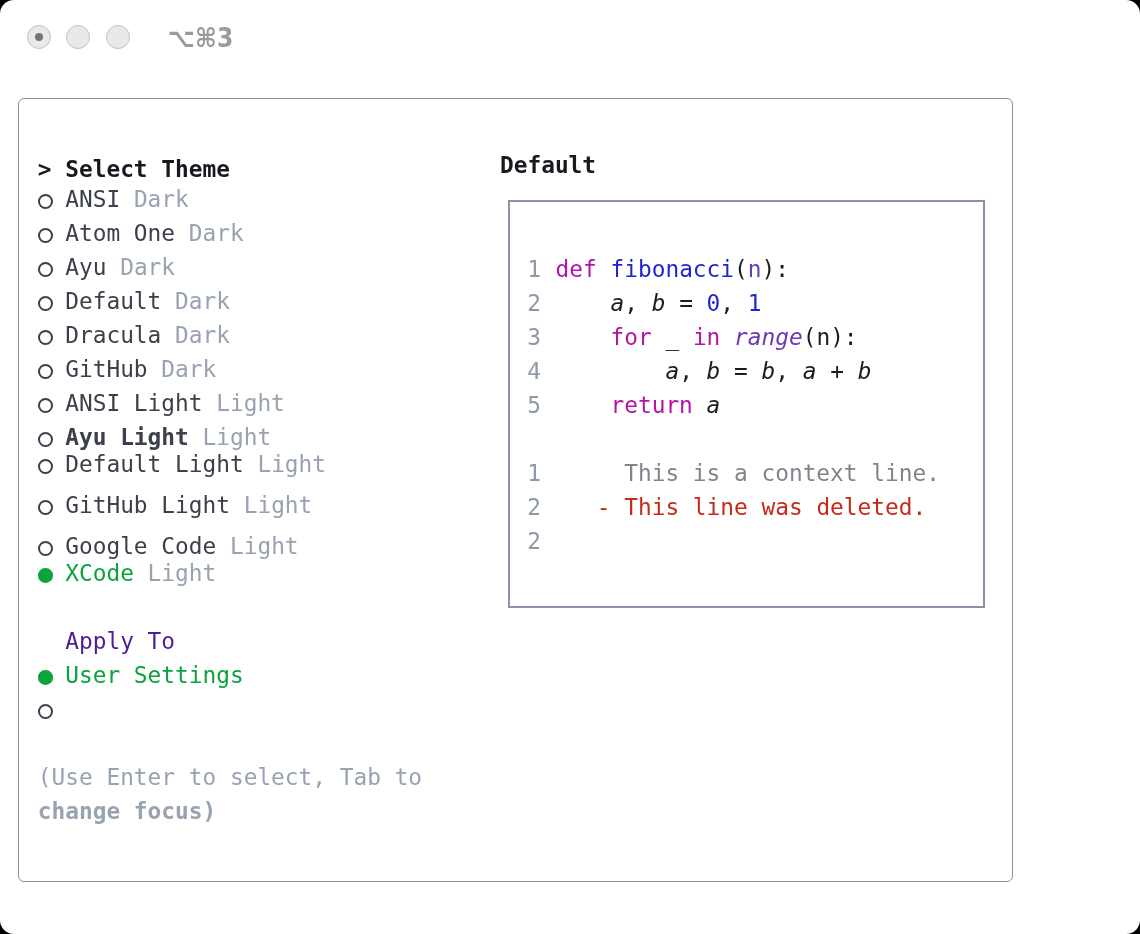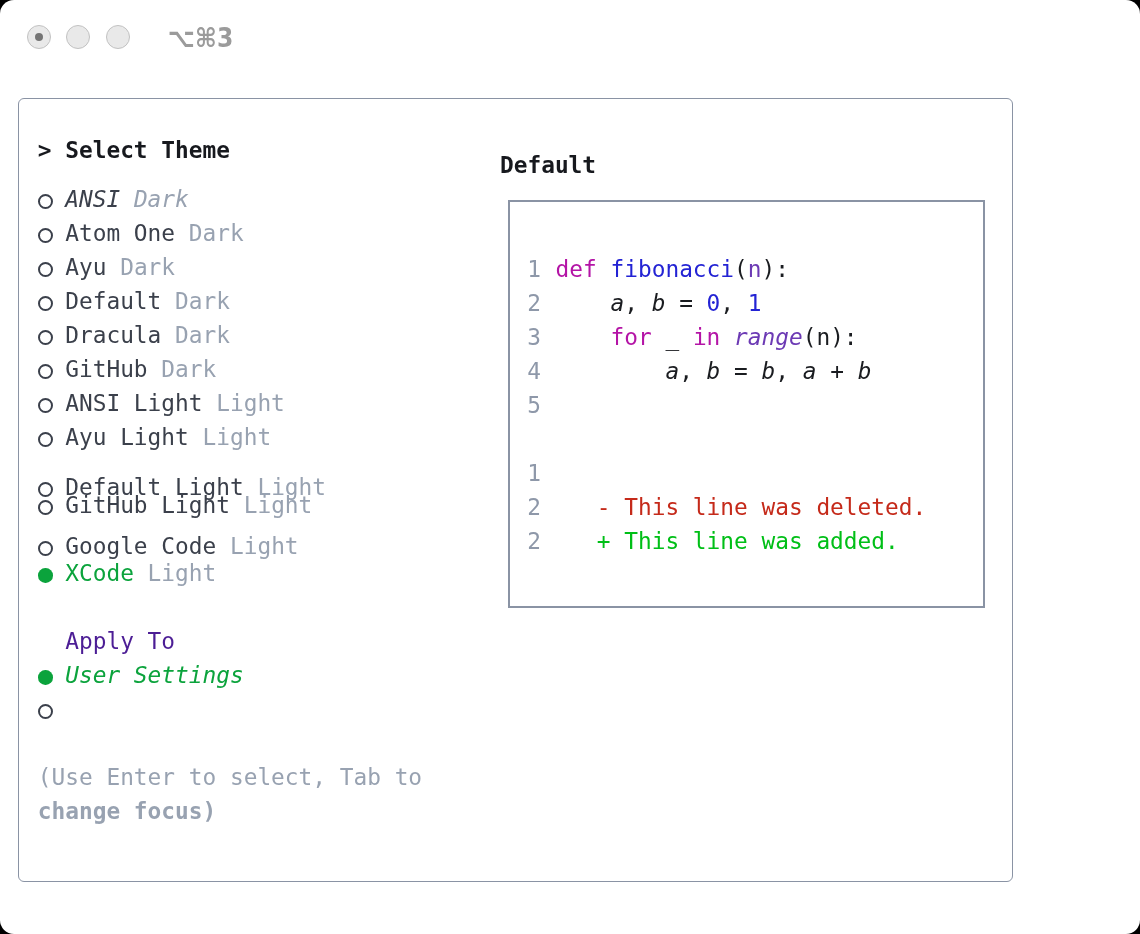--- a/index.html
+++ b/index.html
@@ -35,46 +35,46 @@
         <span class="tl-dot"></span>
       </div>
     <div class="tl-circle" style="left:66.4px;"></div>
     <div class="tl-circle" style="left:105.9px;"></div>
     <div class="title-text">⌥⌘3</div>
   </div>
 
   <div class="panel"></div>
 
   <div id="left-col">
-      <div class="lrow mono bold" style="top: 133px;"><span style="color: rgb(23, 25, 30);">&gt; </span><span style="color: rgb(23, 25, 30);">Select Theme</span></div>
-      <div class="lrow mono" style="top: 182.1px; font-style: italic;"><span class="radio" style="color: rgb(59, 64, 75);"></span><span> </span><span style="color: rgb(59, 64, 75);">ANSI</span><span style="color: rgb(152, 162, 177);"> Dark</span></div>
+      <div class="lrow mono bold" style="top: 152px;"><span style="color: rgb(23, 25, 30);">&gt; </span><span style="color: rgb(23, 25, 30);">Select Theme</span></div>
+      <div class="lrow mono" style="top: 182.1px;"><span class="radio" style="color: rgb(59, 64, 75);"></span><span> </span><span style="color: rgb(59, 64, 75);">ANSI</span><span style="color: rgb(152, 162, 177);"> Dark</span></div>
       <div class="lrow mono" style="top: 216.1px;"><span class="radio" style="color: rgb(59, 64, 75);"></span><span> </span><span style="color: rgb(59, 64, 75);">Atom One</span><span style="color: rgb(152, 162, 177);"> Dark</span></div>
       <div class="lrow mono" style="top: 250.1px;"><span class="radio" style="color: rgb(59, 64, 75);"></span><span> </span><span style="color: rgb(59, 64, 75);">Ayu</span><span style="color: rgb(152, 162, 177);"> Dark</span></div>
       <div class="lrow mono" style="top: 284.1px;"><span class="radio" style="color: rgb(59, 64, 75);"></span><span> </span><span style="color: rgb(59, 64, 75);">Default</span><span style="color: rgb(152, 162, 177);"> Dark</span></div>
       <div class="lrow mono" style="top: 318.1px;"><span class="radio" style="color: rgb(59, 64, 75);"></span><span> </span><span style="color: rgb(59, 64, 75);">Dracula</span><span style="color: rgb(152, 162, 177);"> Dark</span></div>
       <div class="lrow mono" style="top: 352.1px;"><span class="radio" style="color: rgb(59, 64, 75);"></span><span> </span><span style="color: rgb(59, 64, 75);">GitHub</span><span style="color: rgb(152, 162, 177);"> Dark</span></div>
       <div class="lrow mono" style="top: 386.1px;"><span class="radio" style="color: rgb(59, 64, 75);"></span><span> </span><span style="color: rgb(59, 64, 75);">ANSI Light</span><span style="color: rgb(152, 162, 177);"> Light</span></div>
-      <div class="lrow mono" style="top: 420.1px;"><span class="radio" style="color: rgb(59, 64, 75);"></span><span> </span><span style="color: rgb(59, 64, 75);">Ayu Light</span><span style="color: rgb(152, 162, 177);"> Light</span></div>
-      <div class="lrow mono" style="top: 470px;"><span class="radio" style="color: rgb(59, 64, 75);"></span><span> </span><span style="color: rgb(59, 64, 75);">Default Light</span><span style="color: rgb(152, 162, 177);"> Light</span></div>
+      <div class="lrow mono" style="top: 420.1px;"><span class="radio" style="color: rgb(59, 64, 75);"></span><span> </span><span style="color: rgb(59, 64, 75); font-weight: bold;">Ayu Light</span><span style="color: rgb(152, 162, 177);"> Light</span></div>
+      <div class="lrow mono" style="top: 447px;"><span class="radio" style="color: rgb(59, 64, 75);"></span><span> </span><span style="color: rgb(59, 64, 75);">Default Light</span><span style="color: rgb(152, 162, 177);"> Light</span></div>
       <div class="lrow mono" style="top: 488.1px;"><span class="radio" style="color: rgb(59, 64, 75);"></span><span> </span><span style="color: rgb(59, 64, 75);">GitHub Light</span><span style="color: rgb(152, 162, 177);"> Light</span></div>
       <div class="lrow mono" style="top: 529px;"><span class="radio" style="color: rgb(59, 64, 75);"></span><span> </span><span style="color: rgb(59, 64, 75);">Google Code</span><span style="color: rgb(152, 162, 177);"> Light</span></div>
       <div class="lrow mono" style="top: 556.1px;"><span class="radio sel" style="color: rgb(11, 163, 60);"></span><span> </span><span style="color: rgb(11, 163, 60);">XCode</span><span style="color: rgb(152, 162, 177);"> Light</span></div>
       <div class="lrow mono" style="top: 624.1px;"><span style="color: #4c1d95;">  Apply To</span></div>
-      <div class="lrow mono" style="top: 658.1px; font-style: italic;"><span class="radio sel" style="color: rgb(11, 163, 60);"></span><span> </span><span style="color: rgb(11, 163, 60);">User Settings</span></div>
+      <div class="lrow mono" style="top: 658.1px;"><span class="radio sel" style="color: rgb(11, 163, 60);"></span><span> </span><span style="color: rgb(11, 163, 60);">User Settings</span></div>
       <div class="lrow mono" style="top: 692.1px;"><span class="radio" style="color: rgb(59, 64, 75);"></span><span> </span></div>
       <div class="lrow mono" style="top: 760.1px;"><span style="color: rgb(152, 162, 177);">(Use Enter to select, Tab to</span></div>
       <div class="lrow mono" style="top: 794.1px;"><span style="color: rgb(152, 162, 177); font-weight: bold;">change focus)</span></div>
     </div>
 
   <div class="lrow mono bold" id="preview-heading" style="left: 500px; top: 148.1px; color: rgb(23, 25, 30);">Default</div>
 
   <div class="codebox"></div>
   <div id="code-rows">
       <div class="crow mono" style="top: 252.4px;"><span class="ln" style="color: rgb(142, 152, 169);">1</span><span class="ccontent"><span style="color: rgb(180, 20, 166);">def</span><span style="color: rgb(26, 28, 32);"> </span><span style="color: rgb(35, 35, 212);">fibonacci</span><span style="color: rgb(26, 28, 32);">(</span><span style="color: rgb(108, 58, 180);">n</span><span style="color: rgb(26, 28, 32);">):</span></span></div>
       <div class="crow mono" style="top: 286.4px;"><span class="ln" style="color: rgb(142, 152, 169);">2</span><span class="ccontent"><span style="color: rgb(26, 28, 32);">    </span><span class="it" style="color: rgb(26, 28, 32);">a</span><span style="color: rgb(26, 28, 32);">, </span><span class="it" style="color: rgb(26, 28, 32);">b</span><span style="color: rgb(26, 28, 32);"> = </span><span style="color: rgb(35, 35, 212);">0</span><span style="color: rgb(26, 28, 32);">, </span><span style="color: rgb(35, 35, 212);">1</span></span></div>
       <div class="crow mono" style="top: 320.4px;"><span class="ln" style="color: rgb(142, 152, 169);">3</span><span class="ccontent"><span style="color: rgb(26, 28, 32);">    </span><span style="color: rgb(180, 20, 166);">for</span><span style="color: rgb(26, 28, 32);"> _ </span><span style="color: rgb(180, 20, 166);">in</span><span style="color: rgb(26, 28, 32);"> </span><span class="it" style="color: rgb(108, 58, 180);">range</span><span style="color: rgb(26, 28, 32);">(n):</span></span></div>
       <div class="crow mono" style="top: 354.4px;"><span class="ln" style="color: rgb(142, 152, 169);">4</span><span class="ccontent"><span style="color: rgb(26, 28, 32);">        </span><span class="it" style="color: rgb(26, 28, 32);">a</span><span style="color: rgb(26, 28, 32);">, </span><span class="it" style="color: rgb(26, 28, 32);">b</span><span style="color: rgb(26, 28, 32);"> = </span><span class="it" style="color: rgb(26, 28, 32);">b</span><span style="color: rgb(26, 28, 32);">, </span><span class="it" style="color: rgb(26, 28, 32);">a</span><span style="color: rgb(26, 28, 32);"> + </span><span class="it" style="color: rgb(26, 28, 32);">b</span></span></div>
-      <div class="crow mono" style="top: 388.4px;"><span class="ln" style="color: rgb(142, 152, 169);">5</span></div>
-      <div class="crow mono" style="top: 456.4px;"><span class="ln" style="color: rgb(142, 152, 169);">1</span></div>
+      <div class="crow mono" style="top: 388.4px;"><span class="ln" style="color: rgb(142, 152, 169);">5</span><span class="ccontent"><span style="color: rgb(26, 28, 32);">    </span><span style="color: rgb(180, 20, 166);">return</span><span style="color: rgb(26, 28, 32);"> </span><span class="it" style="color: rgb(26, 28, 32);">a</span></span></div>
+      <div class="crow mono" style="top: 456.4px;"><span class="ln" style="color: rgb(142, 152, 169);">1</span><span class="ccontent"><span style="color: rgb(128, 133, 140);">     This is a context line.</span></span></div>
       <div class="crow mono" style="top: 490.4px;"><span class="ln" style="color: rgb(142, 152, 169);">2</span><span class="ccontent"><span style="color: rgb(26, 28, 32);">   </span><span style="color: rgb(197, 42, 26);">- This line was deleted.</span></span></div>
-      <div class="crow mono" style="top: 524.4px;"><span class="ln" style="color: rgb(142, 152, 169);">2</span><span class="ccontent"><span style="color: rgb(26, 28, 32);">   </span><span style="color: rgb(0, 191, 23);">+ This line was added.</span></span></div>
+      <div class="crow mono" style="top: 524.4px;"><span class="ln" style="color: rgb(142, 152, 169);">2</span></div>
     </div>
 </div>
 
 </body></html>

